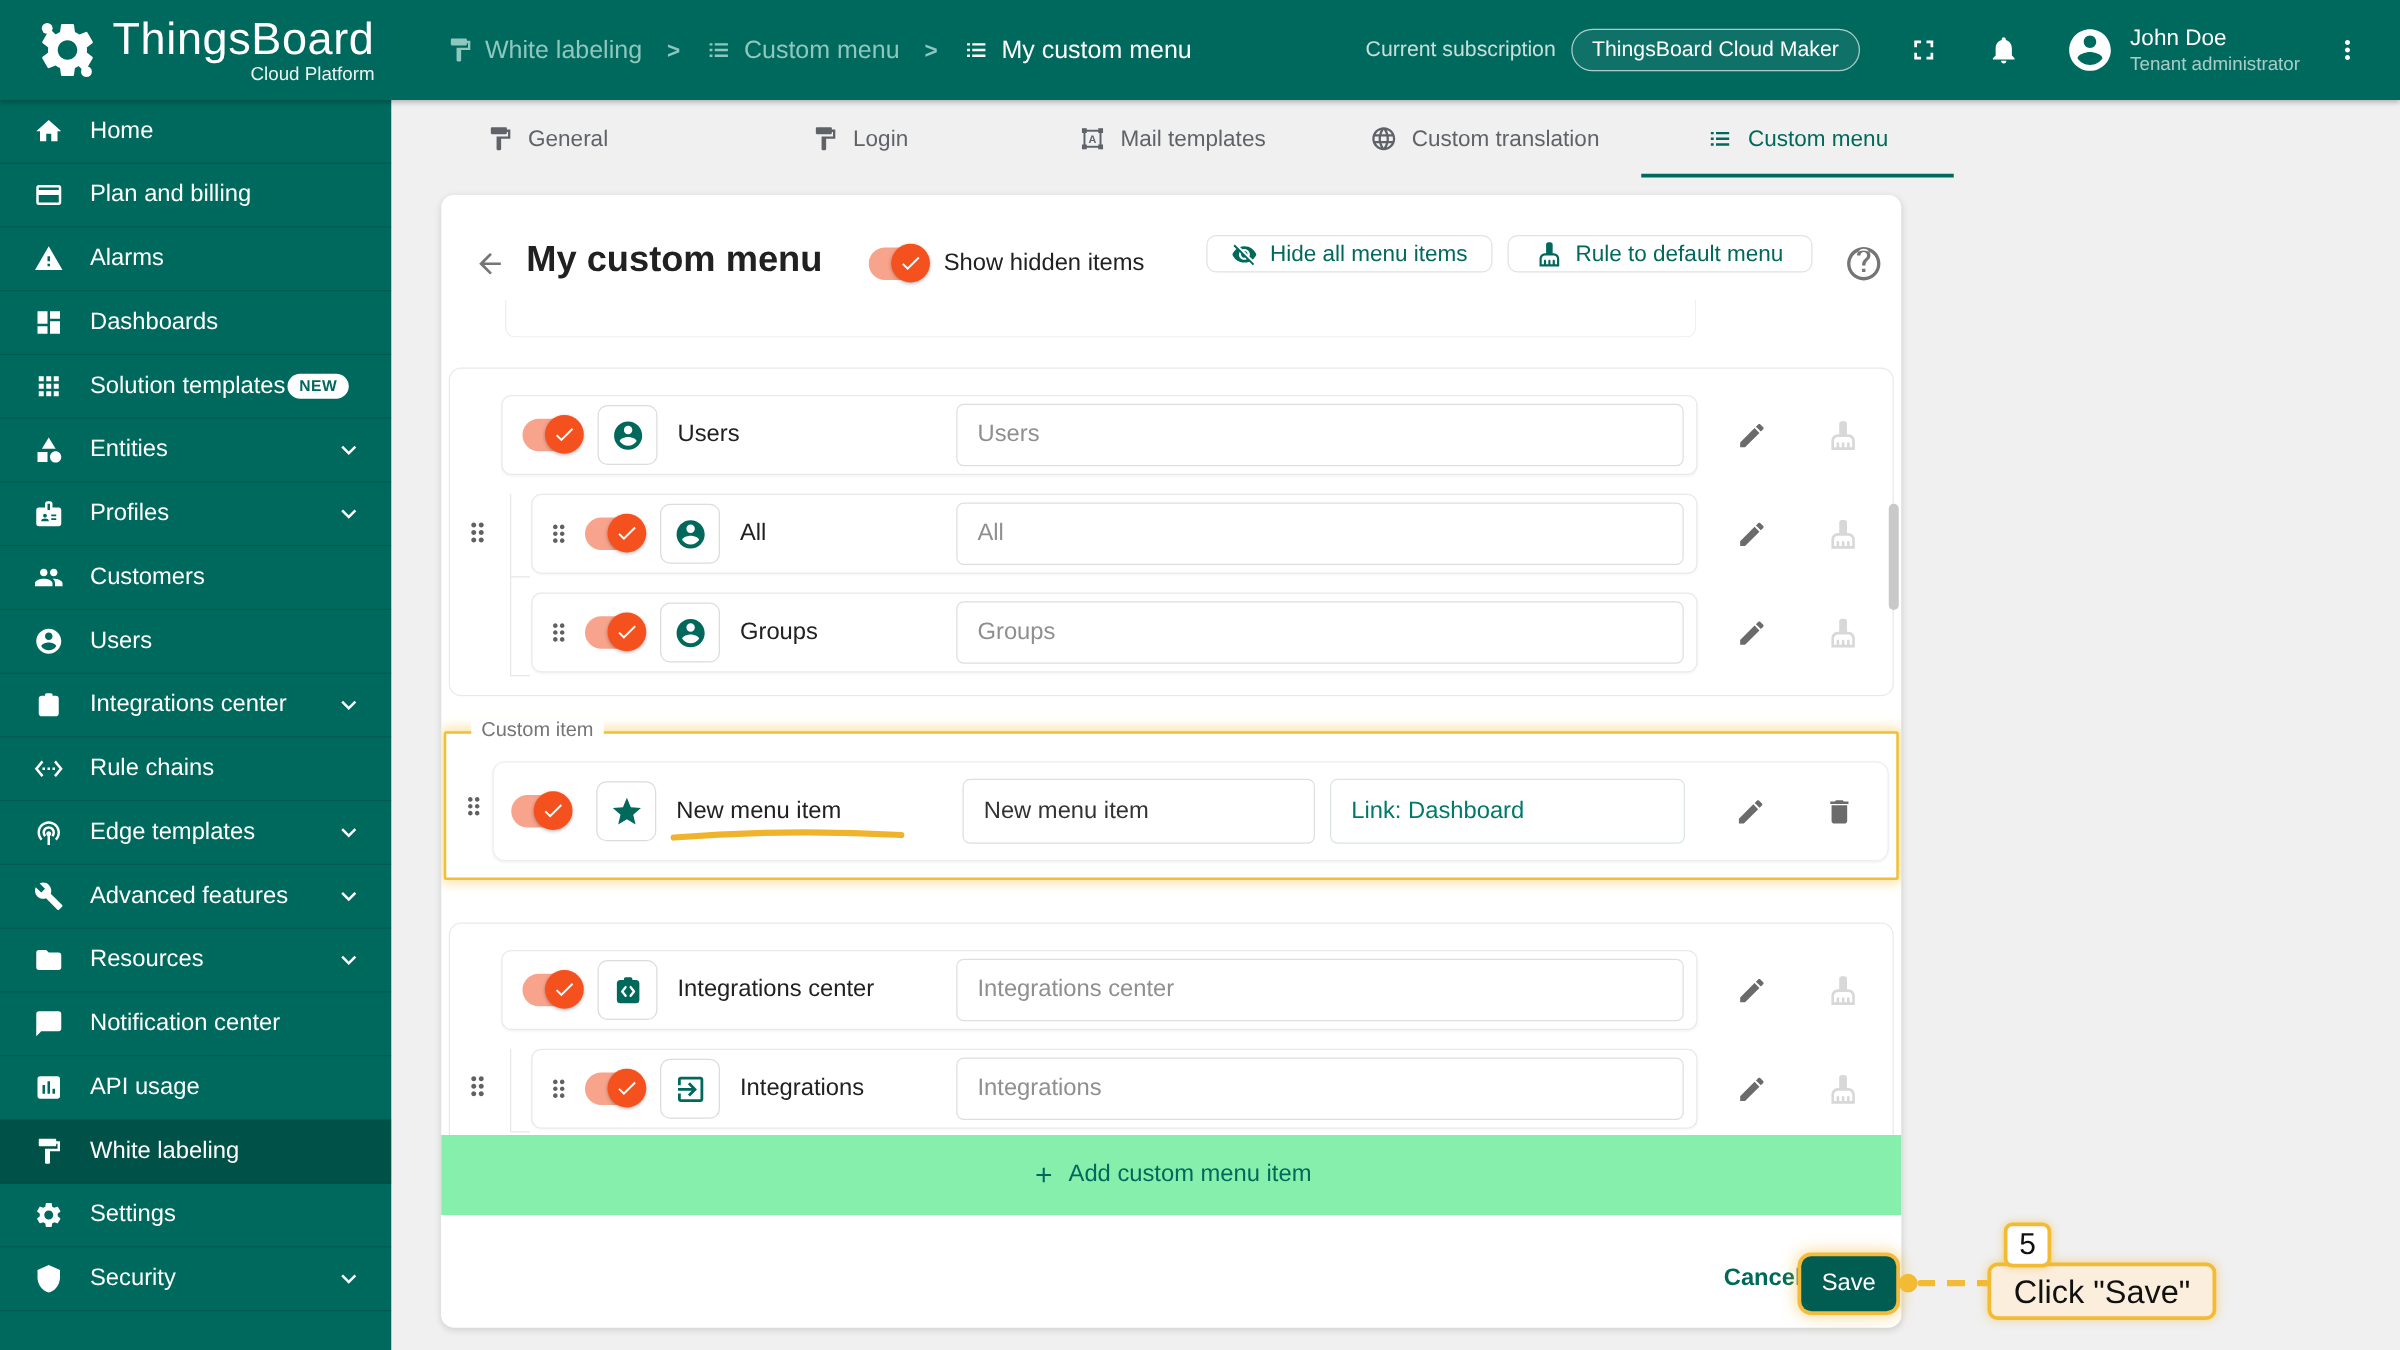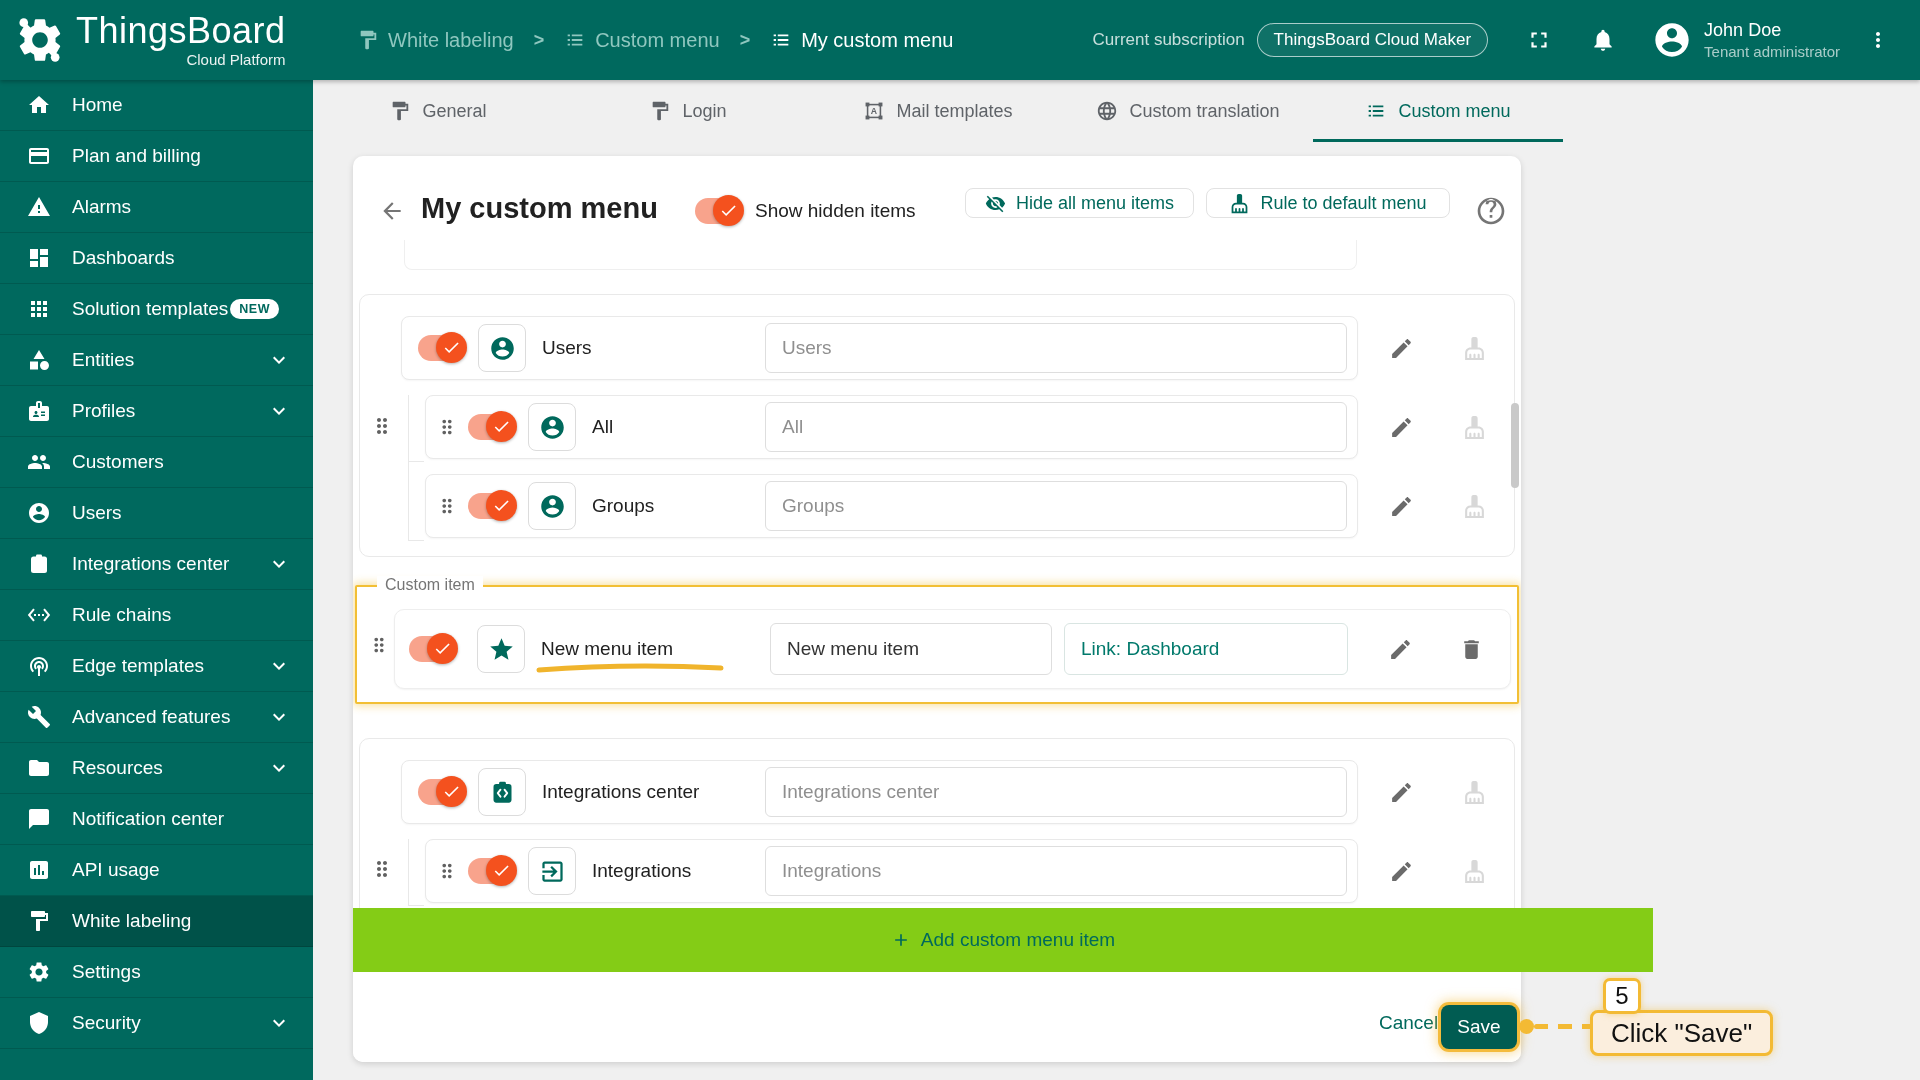--- a/index.html
+++ b/index.html
@@ -4,21 +4,21 @@
 <style>
   * { margin:0; padding:0; box-sizing:border-box; }
   html,body { width:1920px; height:1080px; overflow:hidden;
     font-family:"Liberation Sans","DejaVu Sans",sans-serif; background:#f0f0f0; }
   .i svg { display:block; width:100%; height:100%; }
 
   
   .header { position:absolute; left:0; top:0; width:1920px; height:80px;
     background:#00695e; display:flex; align-items:center; z-index:30;
     box-shadow:0 2px 4px rgba(0,0,0,.25); }
-  .logo-block { width:313px; height:80px; display:flex; align-items:center; padding-left:14px; gap:10px; flex:none; }
+  .logo-block { width:313px; height:80px; display:flex; align-items:center; padding-left:28px; gap:10px; flex:none; }
   .logo-mark { width:52px; height:52px; color:#fff; }
   .logo-text { display:flex; flex-direction:column; align-items:flex-end; color:#fff; }
   .logo-title { font-size:36px; font-weight:500; letter-spacing:.5px; line-height:38px; }
   .logo-sub { font-size:15px; color:rgba(255,255,255,.92); margin-top:1px; }
   .crumbs { display:flex; align-items:center; gap:14px; padding-left:44px; }
   .crumb { display:flex; align-items:center; gap:9px; color:#8fc7bf; font-size:20px; }
   .crumb .i { width:22px; height:22px; }
   .crumb.last { color:#ffffff; font-weight:500; }
   .crumb-sep { color:#8fc7bf; font-size:18px; font-weight:700; margin:0 6px; }
   .header-right { margin-left:auto; display:flex; align-items:center; padding-right:30px; }
@@ -129,26 +129,26 @@
     font-family:"Liberation Sans","DejaVu Sans",sans-serif; }
   .linput { margin-left:12px; width:284px; height:52px; border:1px solid #d9e5e2; border-radius:6px;
     padding:0 16px; font-size:19px; color:#00796b; font-weight:500; background:#fff;
     font-family:"Liberation Sans","DejaVu Sans",sans-serif; }
   .crow .actionicon { margin-left:40px; }
   .crow .actionicon.trash { margin-left:46px; color:#6b6b6b; }
 
   .list-scroll { position:absolute; right:2px; top:247px; width:8px; height:85px; background:#c9c9c9; border-radius:4px; }
 
   
-  .addbar { position:absolute; left:0; top:752px; width:1300px; height:64px; background:#84cc16;
+  .addbar { position:absolute; left:0; top:752px; width:1168px; height:64px; background:#86efac;
     display:flex; align-items:center; justify-content:center; gap:10px;
     color:#00695c; font-size:19px; font-weight:500; cursor:pointer; }
   .addbar .i { width:20px; height:20px; }
   .footer { position:absolute; left:0; top:816px; width:1168px; height:90px; border-radius:0 0 10px 10px; background:#fff; }
-  .cancel { position:absolute; left:1026px; top:40px; font-size:19px; font-weight:400; color:#00695c; cursor:pointer; }
+  .cancel { position:absolute; left:1026px; top:40px; font-size:19px; font-weight:700; color:#00695c; cursor:pointer; }
   .save { position:absolute; left:1088px; top:33px; width:76px; height:44px; background:#015c52;
     color:#fff; font-size:19px; font-weight:500; border:none; border-radius:8px; cursor:pointer;
     font-family:"Liberation Sans","DejaVu Sans",sans-serif;
     box-shadow:0 0 0 3px #f4bb3c, 0 0 12px 4px rgba(244,187,60,.55); }
 
   
   .anno-dot { position:absolute; left:1206px; top:877px; width:15px; height:15px; background:#f3ba34; border-radius:50%; z-index:40; }
   .anno-line { position:absolute; left:1221px; top:882px; width:58px; height:5px; z-index:40;
     background:repeating-linear-gradient(90deg,#f3ba34 0 14px,transparent 14px 24px); border-radius:3px; }
   .anno-step { position:absolute; left:1290px; top:836px; width:38px; height:36px; background:#fff;

